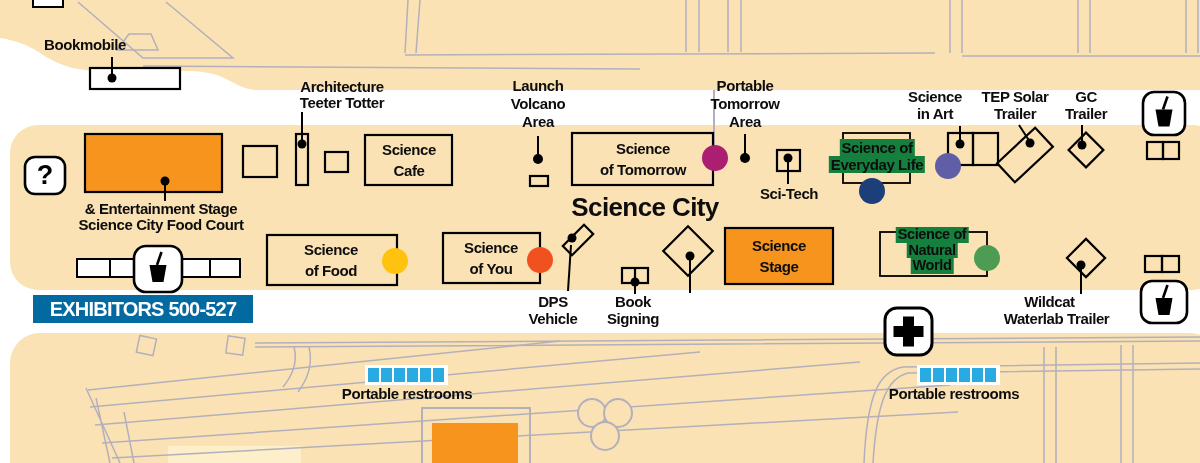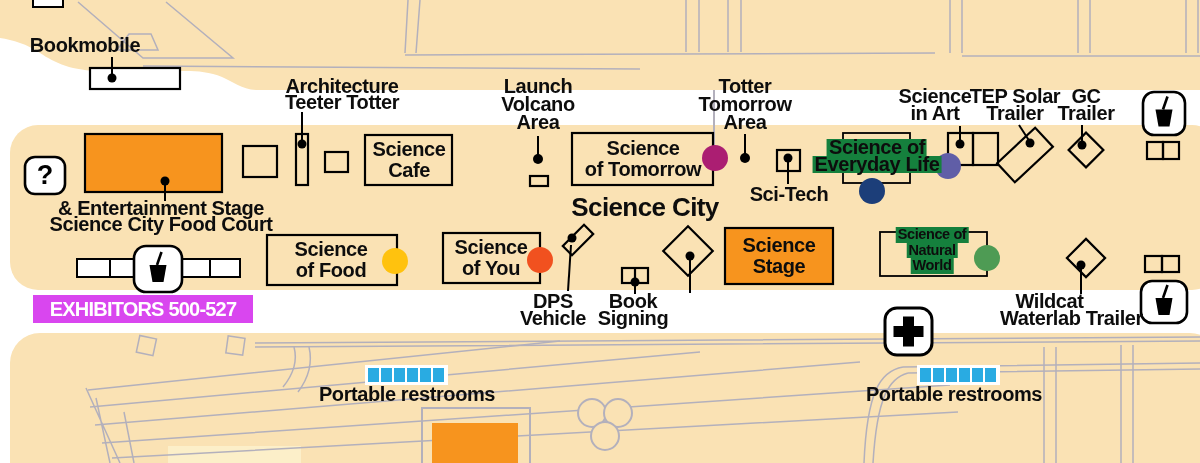--- a/index.html
+++ b/index.html
@@ -1,27 +1,27 @@
 <!DOCTYPE html>
 <html><head>
 <meta charset="utf-8">
 <style>
   html,body{margin:0;padding:0;background:#fff;}
   .map{position:relative;width:1200px;height:463px;background:#fff;overflow:hidden;
        font-family:"Liberation Sans",sans-serif;}
   .map svg{position:absolute;left:0;top:0;}
   .lbl{position:absolute;transform:translateX(-50%);text-align:center;white-space:nowrap;
-       font-weight:700;font-size:20px;line-height:16px;letter-spacing:-0.4px;color:#0d0d0d;z-index:3;}
+       font-weight:700;font-size:15px;line-height:16px;letter-spacing:-0.4px;color:#0d0d0d;z-index:3;}
   .lbl.noctr{transform:none;}
   .lbl .cut{display:inline-block;background:#15803d;padding:0 2px;}
   .lh15 div{line-height:15.5px;}
   .lh17 div{line-height:17px;}
   .lh18 div{line-height:18px;}
   .lh21 div{line-height:21px;}
-  .banner{position:absolute;left:33px;top:295px;width:220px;height:28px;background:#d946ef;z-index:3;
+  .banner{position:absolute;left:33px;top:295px;width:220px;height:28px;background:#0369a1;z-index:3;
           display:flex;align-items:center;justify-content:center;}
   .banner div{color:#fff;font-weight:700;font-size:20px;letter-spacing:-0.8px;white-space:nowrap;}
   .qglyph{position:absolute;left:45px;top:157px;transform:translateX(-50%);width:40px;text-align:center;
           font-weight:700;font-size:27px;line-height:37px;color:#000;z-index:4;}
   .title{font-size:26px;letter-spacing:-0.6px;line-height:24px;}
   .sm{font-size:14.5px;}
 </style>
 </head>
 <body>
 
@@ -204,21 +204,21 @@
     <div>Teeter Totter</div>
   </div>
 
   <div class="lbl lh18" style="left:538px;top:77px">
     <div>Launch</div>
     <div>Volcano</div>
     <div>Area</div>
   </div>
 
   <div class="lbl lh18" style="left:745px;top:77px">
-    <div>Totter</div>
+    <div>Portable</div>
     <div>Tomorrow</div>
     <div>Area</div>
   </div>
 
   <div class="lbl lh17" style="left:935px;top:88px">
     <div>Science</div>
     <div>in Art</div>
   </div>
 
   <div class="lbl lh17" style="left:1015px;top:88px">

